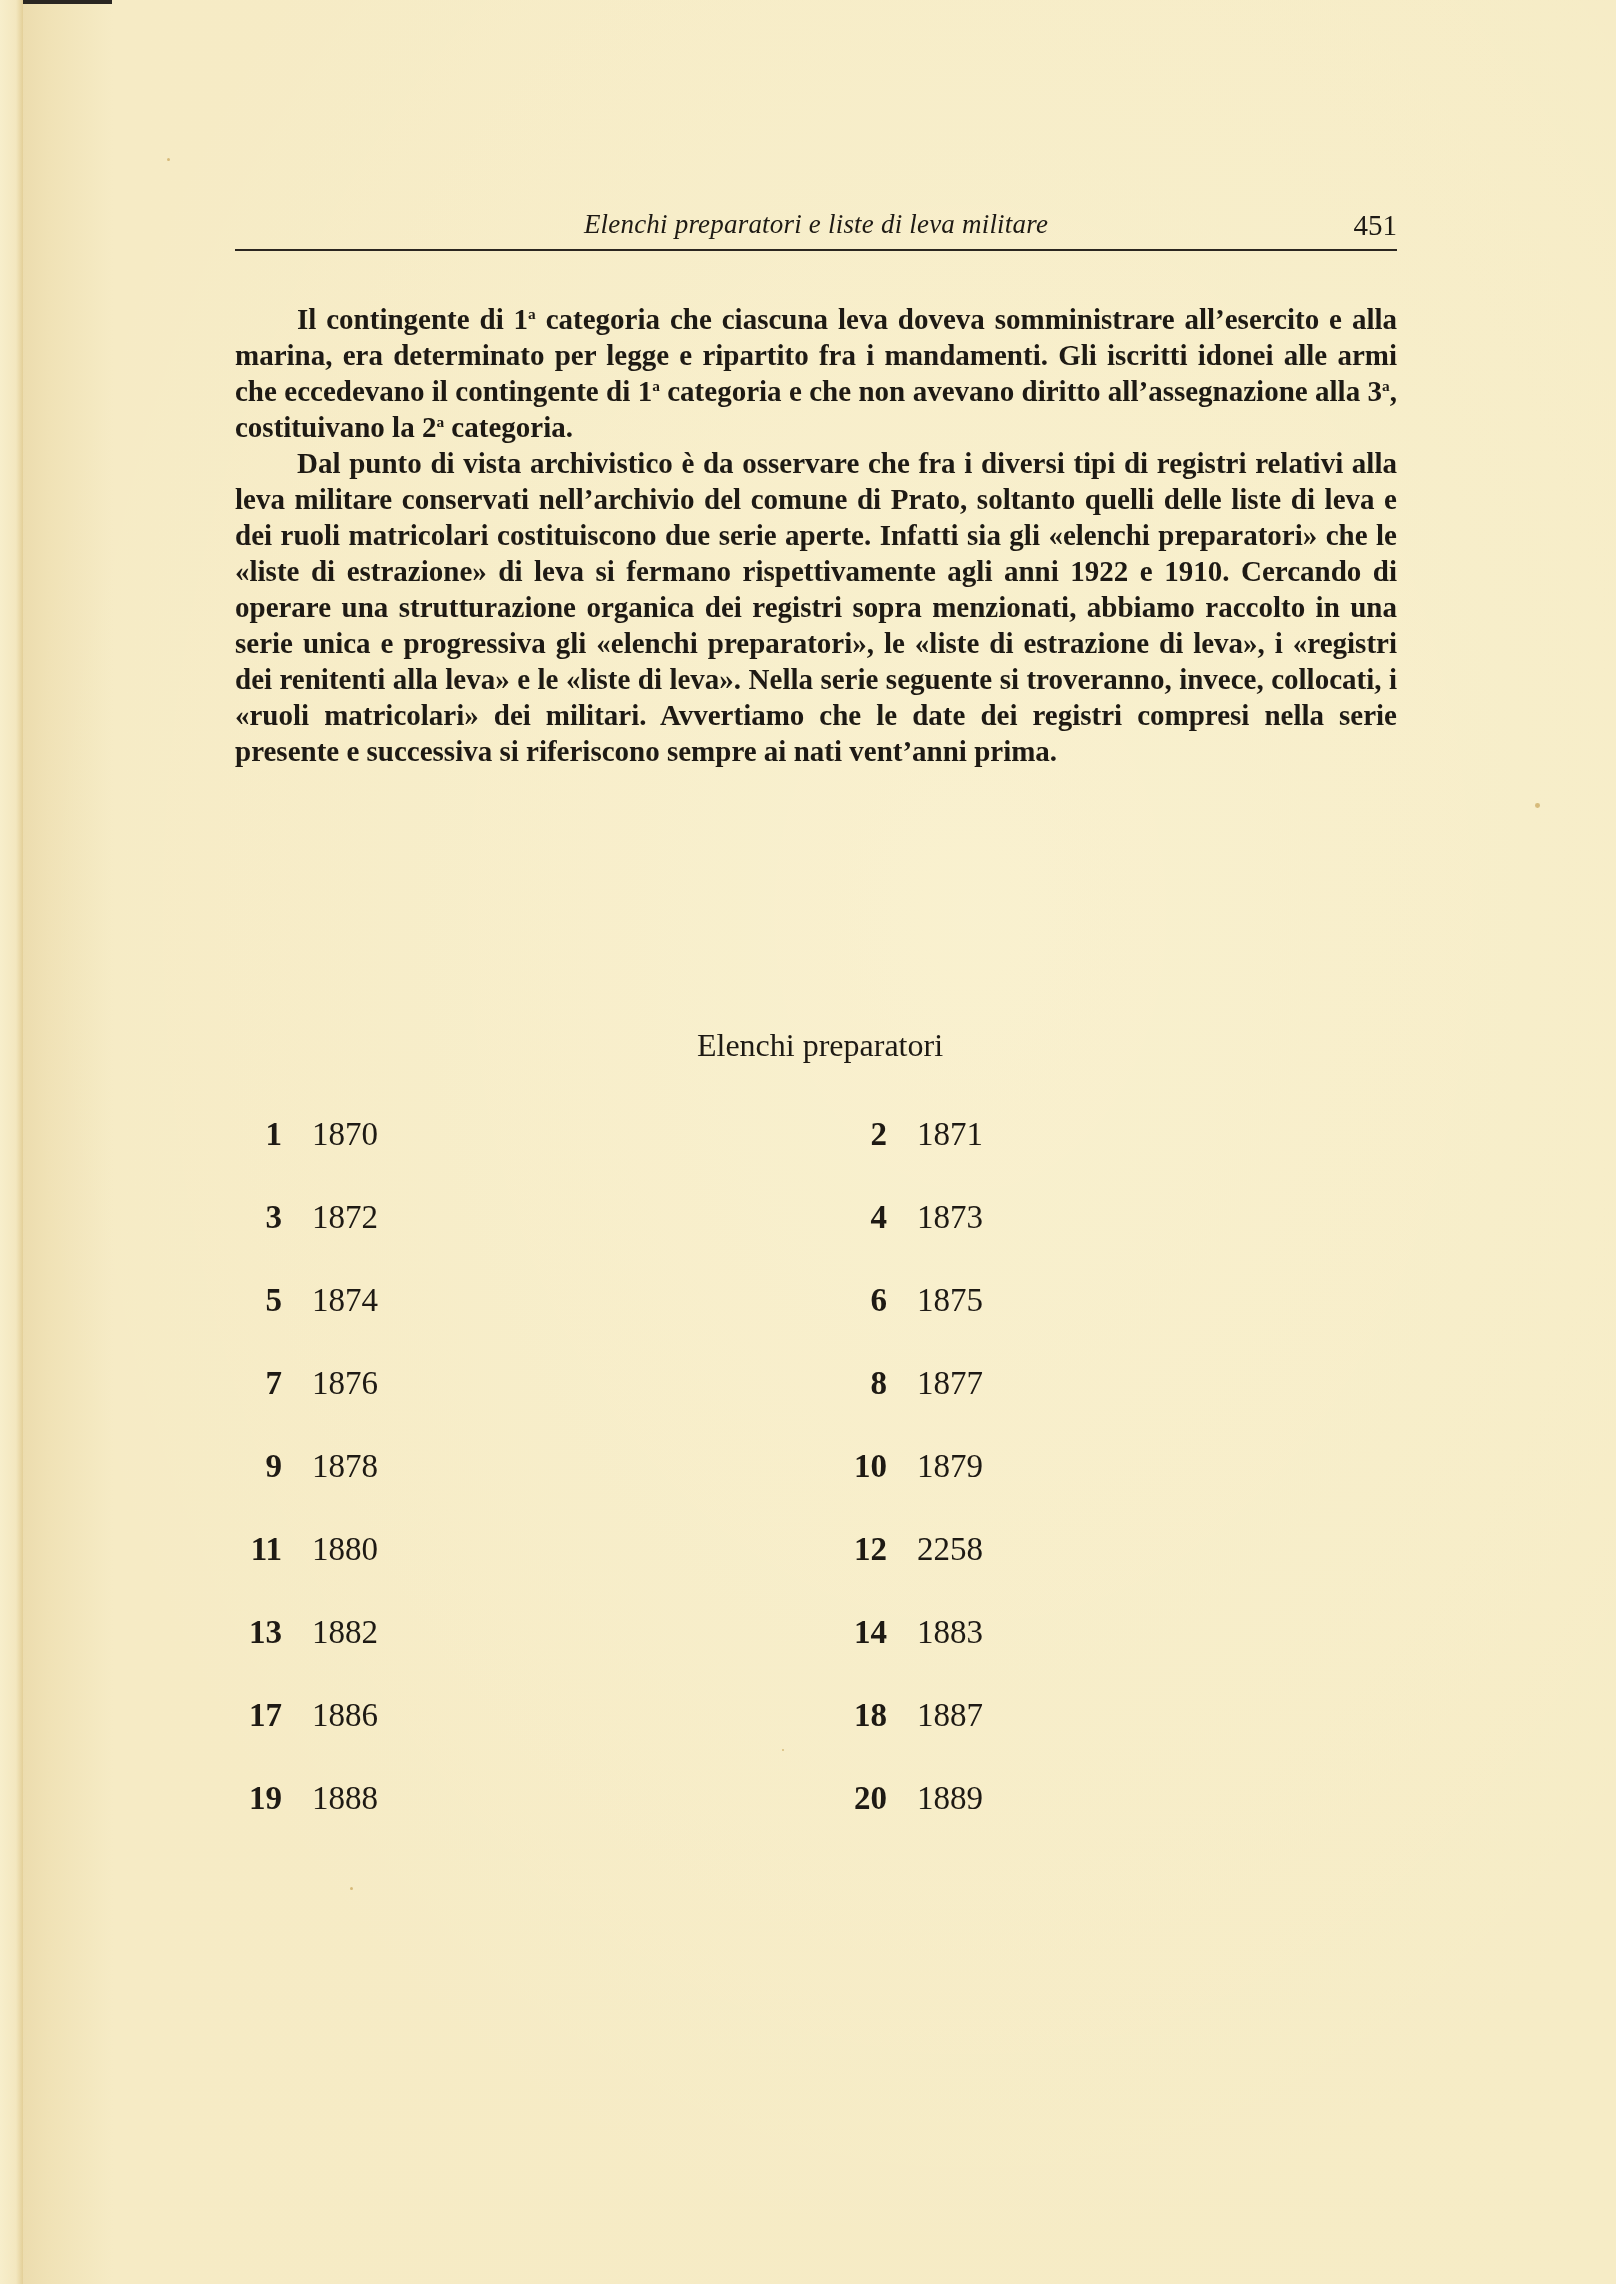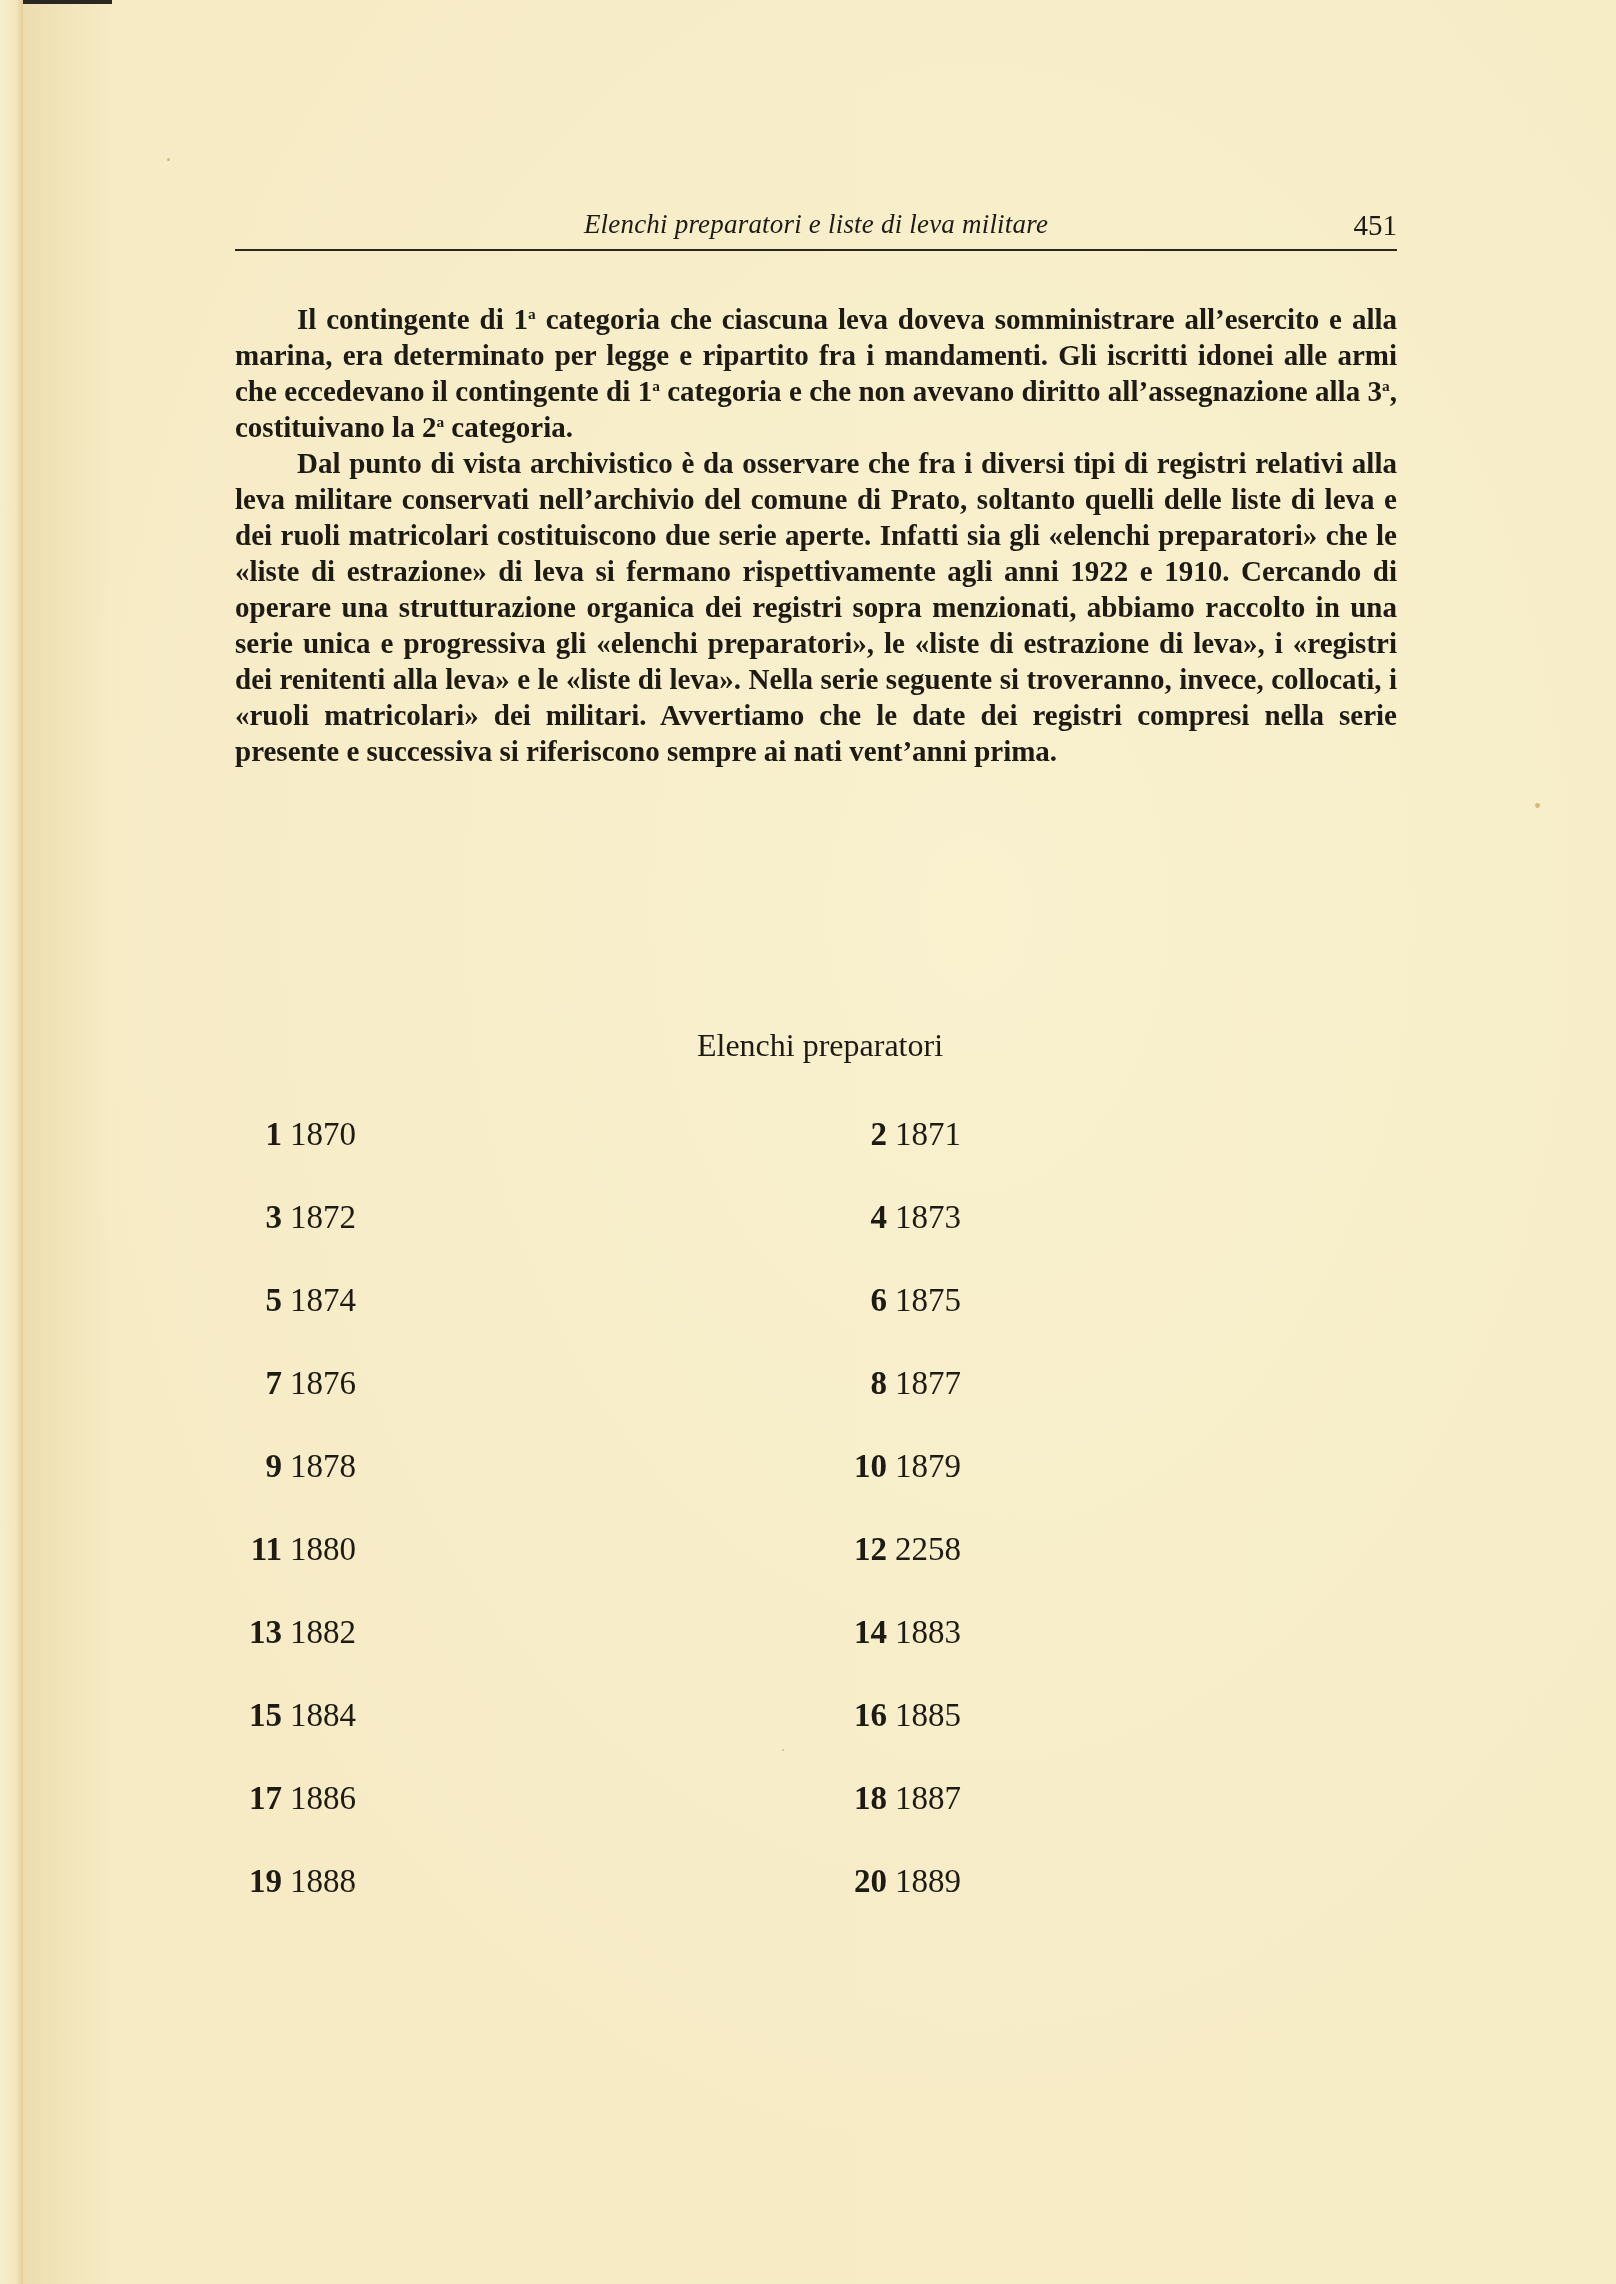--- a/index.html
+++ b/index.html
@@ -49,21 +49,21 @@
     font-size: 32px;
   }
   .list {
     position: absolute; left: 235px; top: 1110px; width: 1162px;
   }
   .list-row {
     position: relative; height: 83px;
   }
   .entry { position: absolute; top: 0; font-size: 33px; line-height: 49px; }
   .entry .num { display: inline-block; text-align: right; font-weight: bold; }
-  .entry .year { display: inline-block; margin-left: 8px; font-family: Liberation Serif, serif; }
+  .entry .year { display: inline-block; margin-left: 30px; font-family: Liberation Serif, serif; }
   .entry.left { left: 0; }
   .entry.left .num { width: 47px; }
   .entry.right { left: 599px; }
   .entry.right .num { width: 53px; }
   .speck { position: absolute; border-radius: 50%; background: #c9a55a; opacity: 0.7; }
 </style>
 </head>
 <body>
 
 <div class="page-bg"></div>
@@ -110,24 +110,20 @@
   </div>
   <div class="list-row">
     <div class="entry left"><span class="num">11</span><span class="year">1880</span></div>
     <div class="entry right"><span class="num">12</span><span class="year">2258</span></div>
   </div>
   <div class="list-row">
     <div class="entry left"><span class="num">13</span><span class="year">1882</span></div>
     <div class="entry right"><span class="num">14</span><span class="year">1883</span></div>
   </div>
   <div class="list-row">
-    <div class="entry left"><span class="num">15</span><span class="year">1884</span></div>
-    <div class="entry right"><span class="num">16</span><span class="year">1885</span></div>
-  </div>
-  <div class="list-row">
     <div class="entry left"><span class="num">17</span><span class="year">1886</span></div>
     <div class="entry right"><span class="num">18</span><span class="year">1887</span></div>
   </div>
   <div class="list-row">
     <div class="entry left"><span class="num">19</span><span class="year">1888</span></div>
     <div class="entry right"><span class="num">20</span><span class="year">1889</span></div>
   </div>
 </div>
 
 <div class="speck" style="left:1535px;top:803px;width:4.9px;height:4.9px;"></div>

